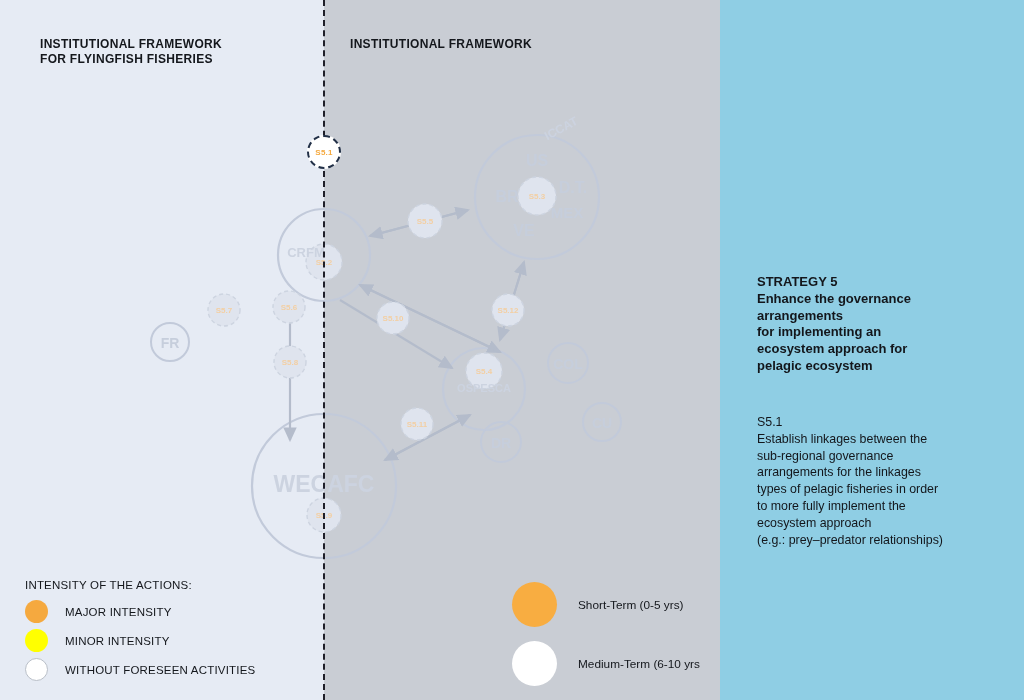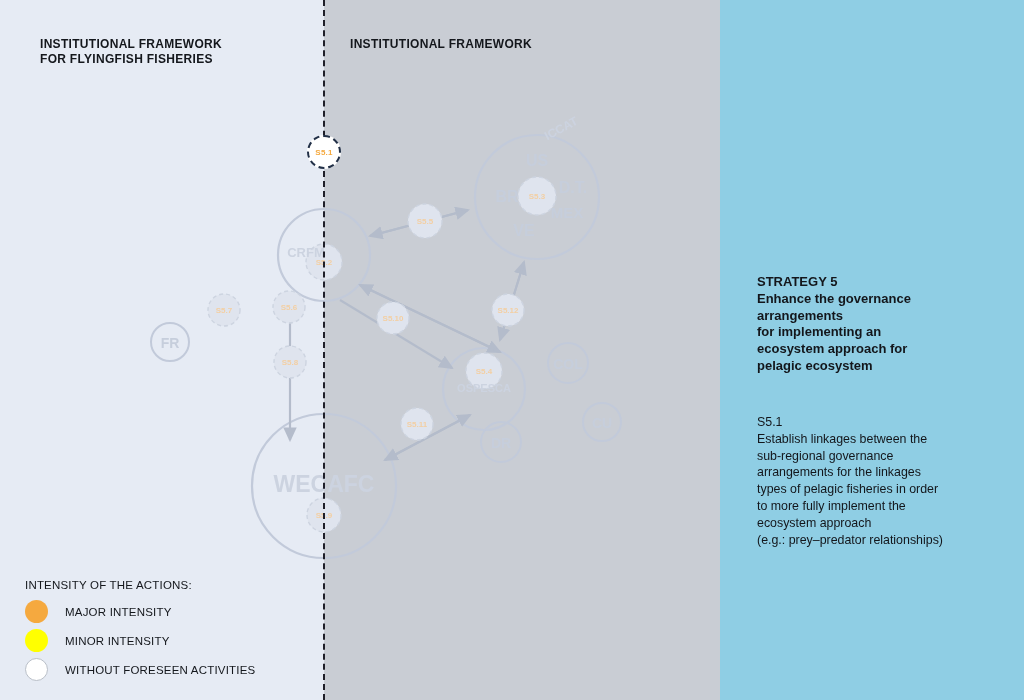--- a/index.html
+++ b/index.html
@@ -219,15 +219,23 @@
       <div class="legend-label">MINOR INTENSITY</div>
     </div>
 
     <div class="legend-row">
       <div class="legend-dot none"></div>
       <div class="legend-label">WITHOUT FORESEEN ACTIVITIES</div>
     </div>
   </div>
 
   <div id="legend-term">
+    <div class="term-row">
+      <div class="term-dot short"></div>
+      <div class="term-label">Short-Term (0-5 yrs)</div>
+    </div>
+    <div class="term-row">
+      <div class="term-dot medium"></div>
+      <div class="term-label">Medium-Term (6-10 yrs</div>
+    </div>
   </div>
 
 </div>
 
 </body></html>

